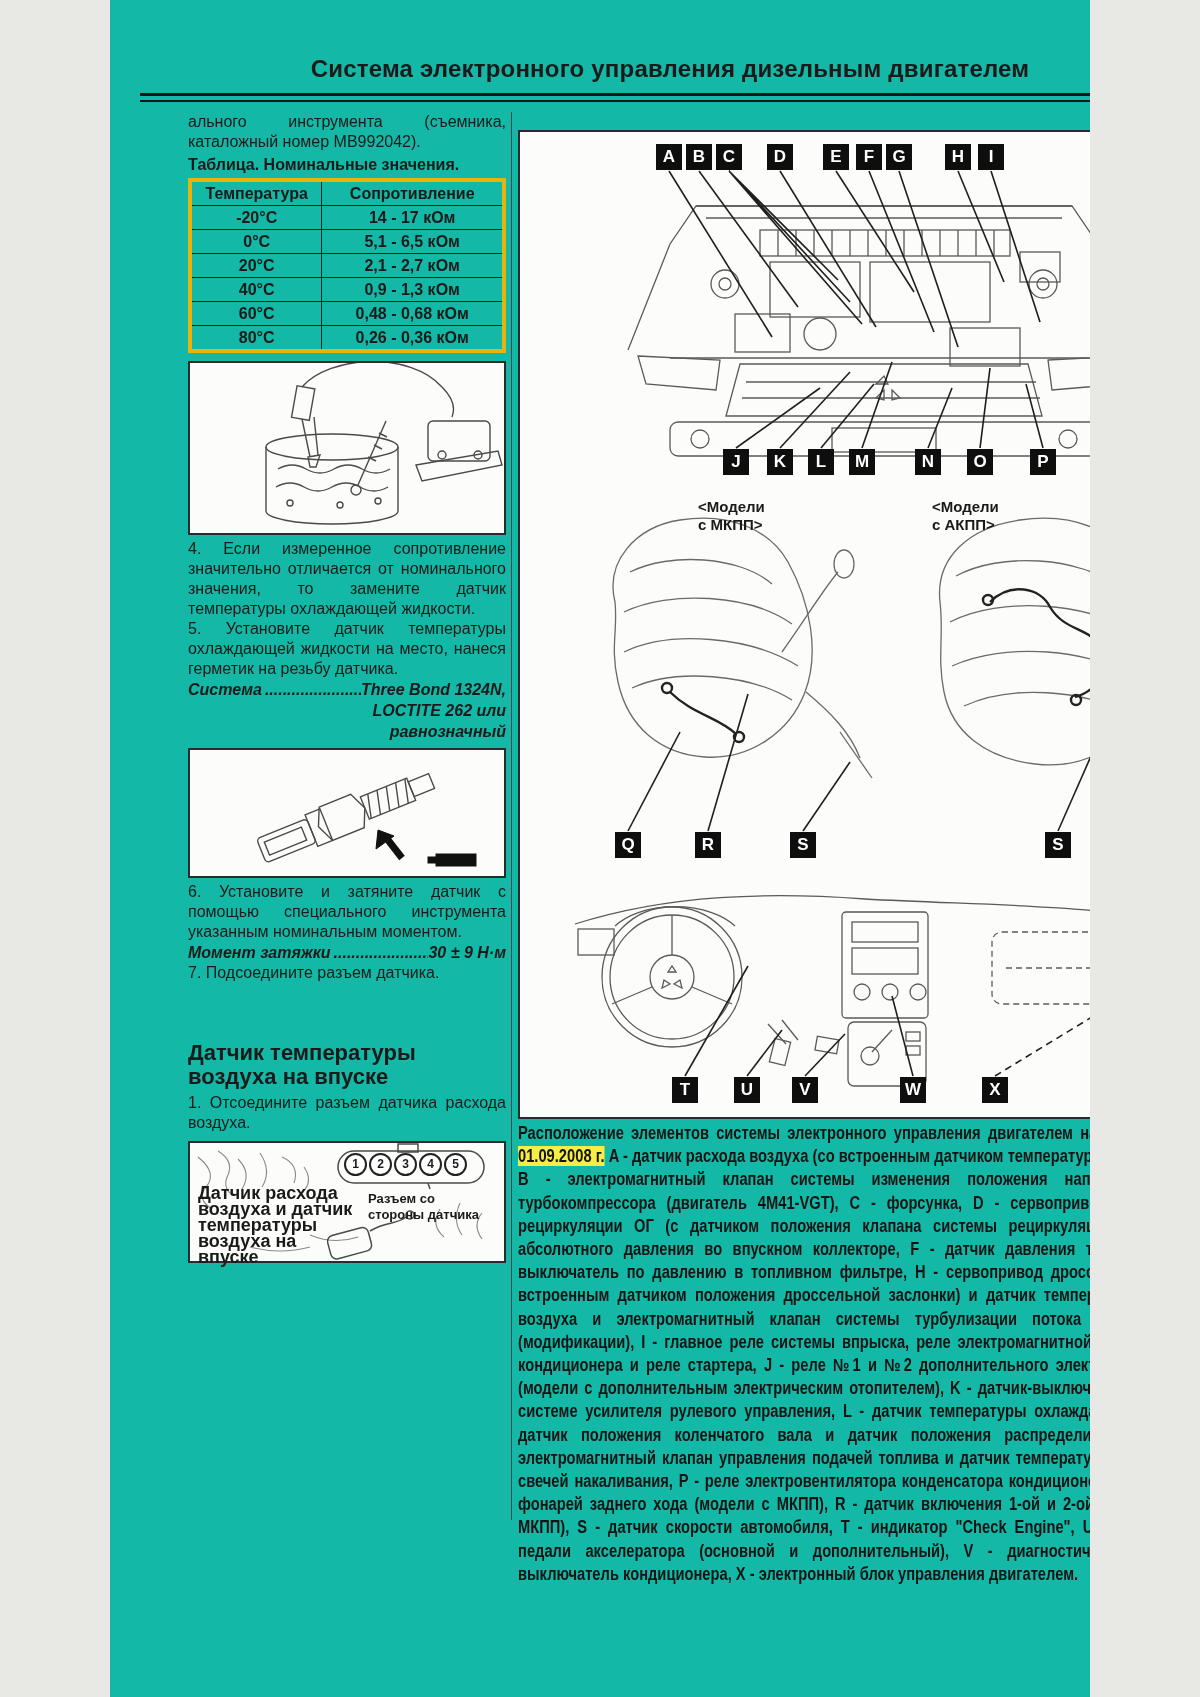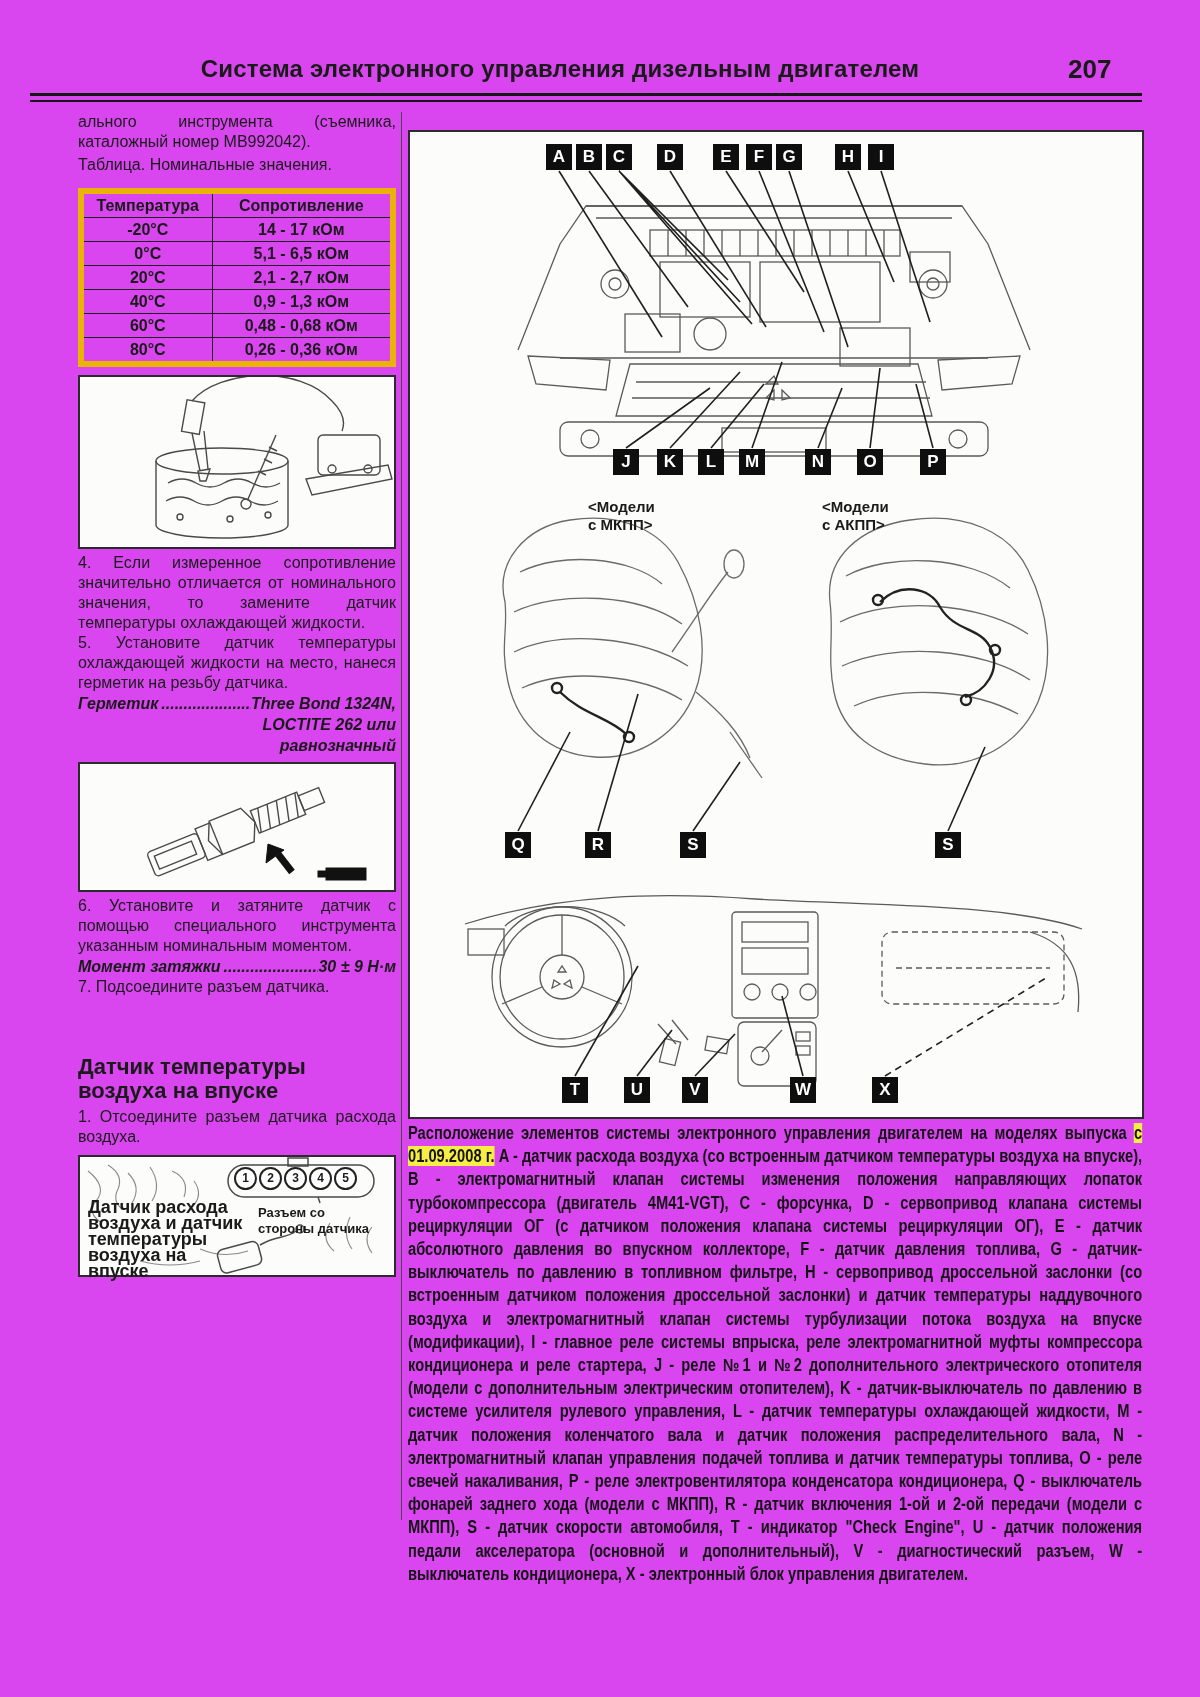--- a/index.html
+++ b/index.html
@@ -1,32 +1,32 @@
 <!DOCTYPE html>
 <html><head>
 <meta charset="utf-8">
 <style>
   html,body{margin:0;padding:0;background:#e8e8e4;}
-  .page{position:relative;width:1200px;height:1697px;background:#d946ef;margin:0 auto;
+  .page{position:relative;width:980px;height:1697px;background:#14b8a6;margin:0 auto;
         font-family:"Liberation Sans",sans-serif;color:#1a1a1a;overflow:hidden;}
   
   .title{position:absolute;left:80px;top:55px;width:960px;text-align:center;
          font-size:24px;font-weight:700;letter-spacing:.2px;}
   .pageno{position:absolute;left:1068px;top:54px;font-size:26px;font-weight:700;}
   .rule{position:absolute;left:30px;top:93px;width:1112px;height:4px;
         border-top:3px solid #161616;border-bottom:2px solid #161616;}
   .vdivider{position:absolute;left:401px;top:112px;height:1408px;border-left:1.5px solid #4a4a4a;}
   
   .leftcol{position:absolute;left:78px;top:112px;width:318px;}
   .p{font-size:16px;line-height:20px;font-weight:400;text-align:justify;margin:0;}
   .fig{position:relative;border:2px solid #2b2b2b;margin:4px 0;background:#fcfcfa;}
   .fig svg{position:absolute;left:0;top:0;}
   .figlabel{position:absolute;font-size:14px;line-height:17px;font-weight:600;}
-  .tabletitle{font-size:16px;font-weight:400;margin:4px 0 14px 0;}
-  table.vals{width:100%;border-collapse:collapse;border:6px solid #eab308;}
+  .tabletitle{font-size:16px;font-weight:700;margin:4px 0 4px 0;}
+  table.vals{width:100%;border-collapse:collapse;border:4px solid #eab308;}
   table.vals th,table.vals td{border:1.5px solid #1c1c1c;text-align:center;
       font-size:16px;font-weight:700;padding:1px 2px;height:21px;}
   table.vals td{font-weight:600;}
   .specrow{display:flex;font-style:italic;font-weight:700;font-size:16px;line-height:21px;}
   .specrow .dots{flex:1;overflow:hidden;white-space:nowrap;padding:0 3px;font-weight:600;}
   .specright{text-align:right;font-style:italic;font-weight:700;font-size:16px;line-height:21px;}
   .h2{font-size:22px;line-height:24px;font-weight:700;margin:58px 0 4px 0;}
   .pin{position:absolute;width:19px;height:19px;border:2px solid #222;border-radius:50%;
        background:#fff;font-size:12px;line-height:19px;font-weight:700;text-align:center;}
   
@@ -115,21 +115,21 @@
           <circle cx="166" cy="127" r="5"></circle>
         </g>
       </svg>
     </div>
 
     <p class="p">4. Если измеренное сопротивление значительно отличается от номинального значения, то замените датчик температуры охлаждающей жидкости.</p>
     <p class="p">5. Установите датчик температуры охлаждающей жидкости на место, нанеся герметик на резьбу датчика.</p>
 
     <div>
       <div class="specrow">
-        <span>Герметик</span>
+        <span>Система</span>
         <span class="dots">...............................</span>
         <span>Three Bond 1324N,</span>
       </div>
       <div class="specright">LOCTITE 262 или</div>
       <div class="specright">равнозначный</div>
     </div>
 
     <div class="fig" style="height:126px;margin-top:6px;">
       <svg width="314" height="126" viewBox="0 0 314 126">
         <g transform="rotate(-22 160 64)" stroke="#4a4a4a" stroke-width="1.4" fill="none">

